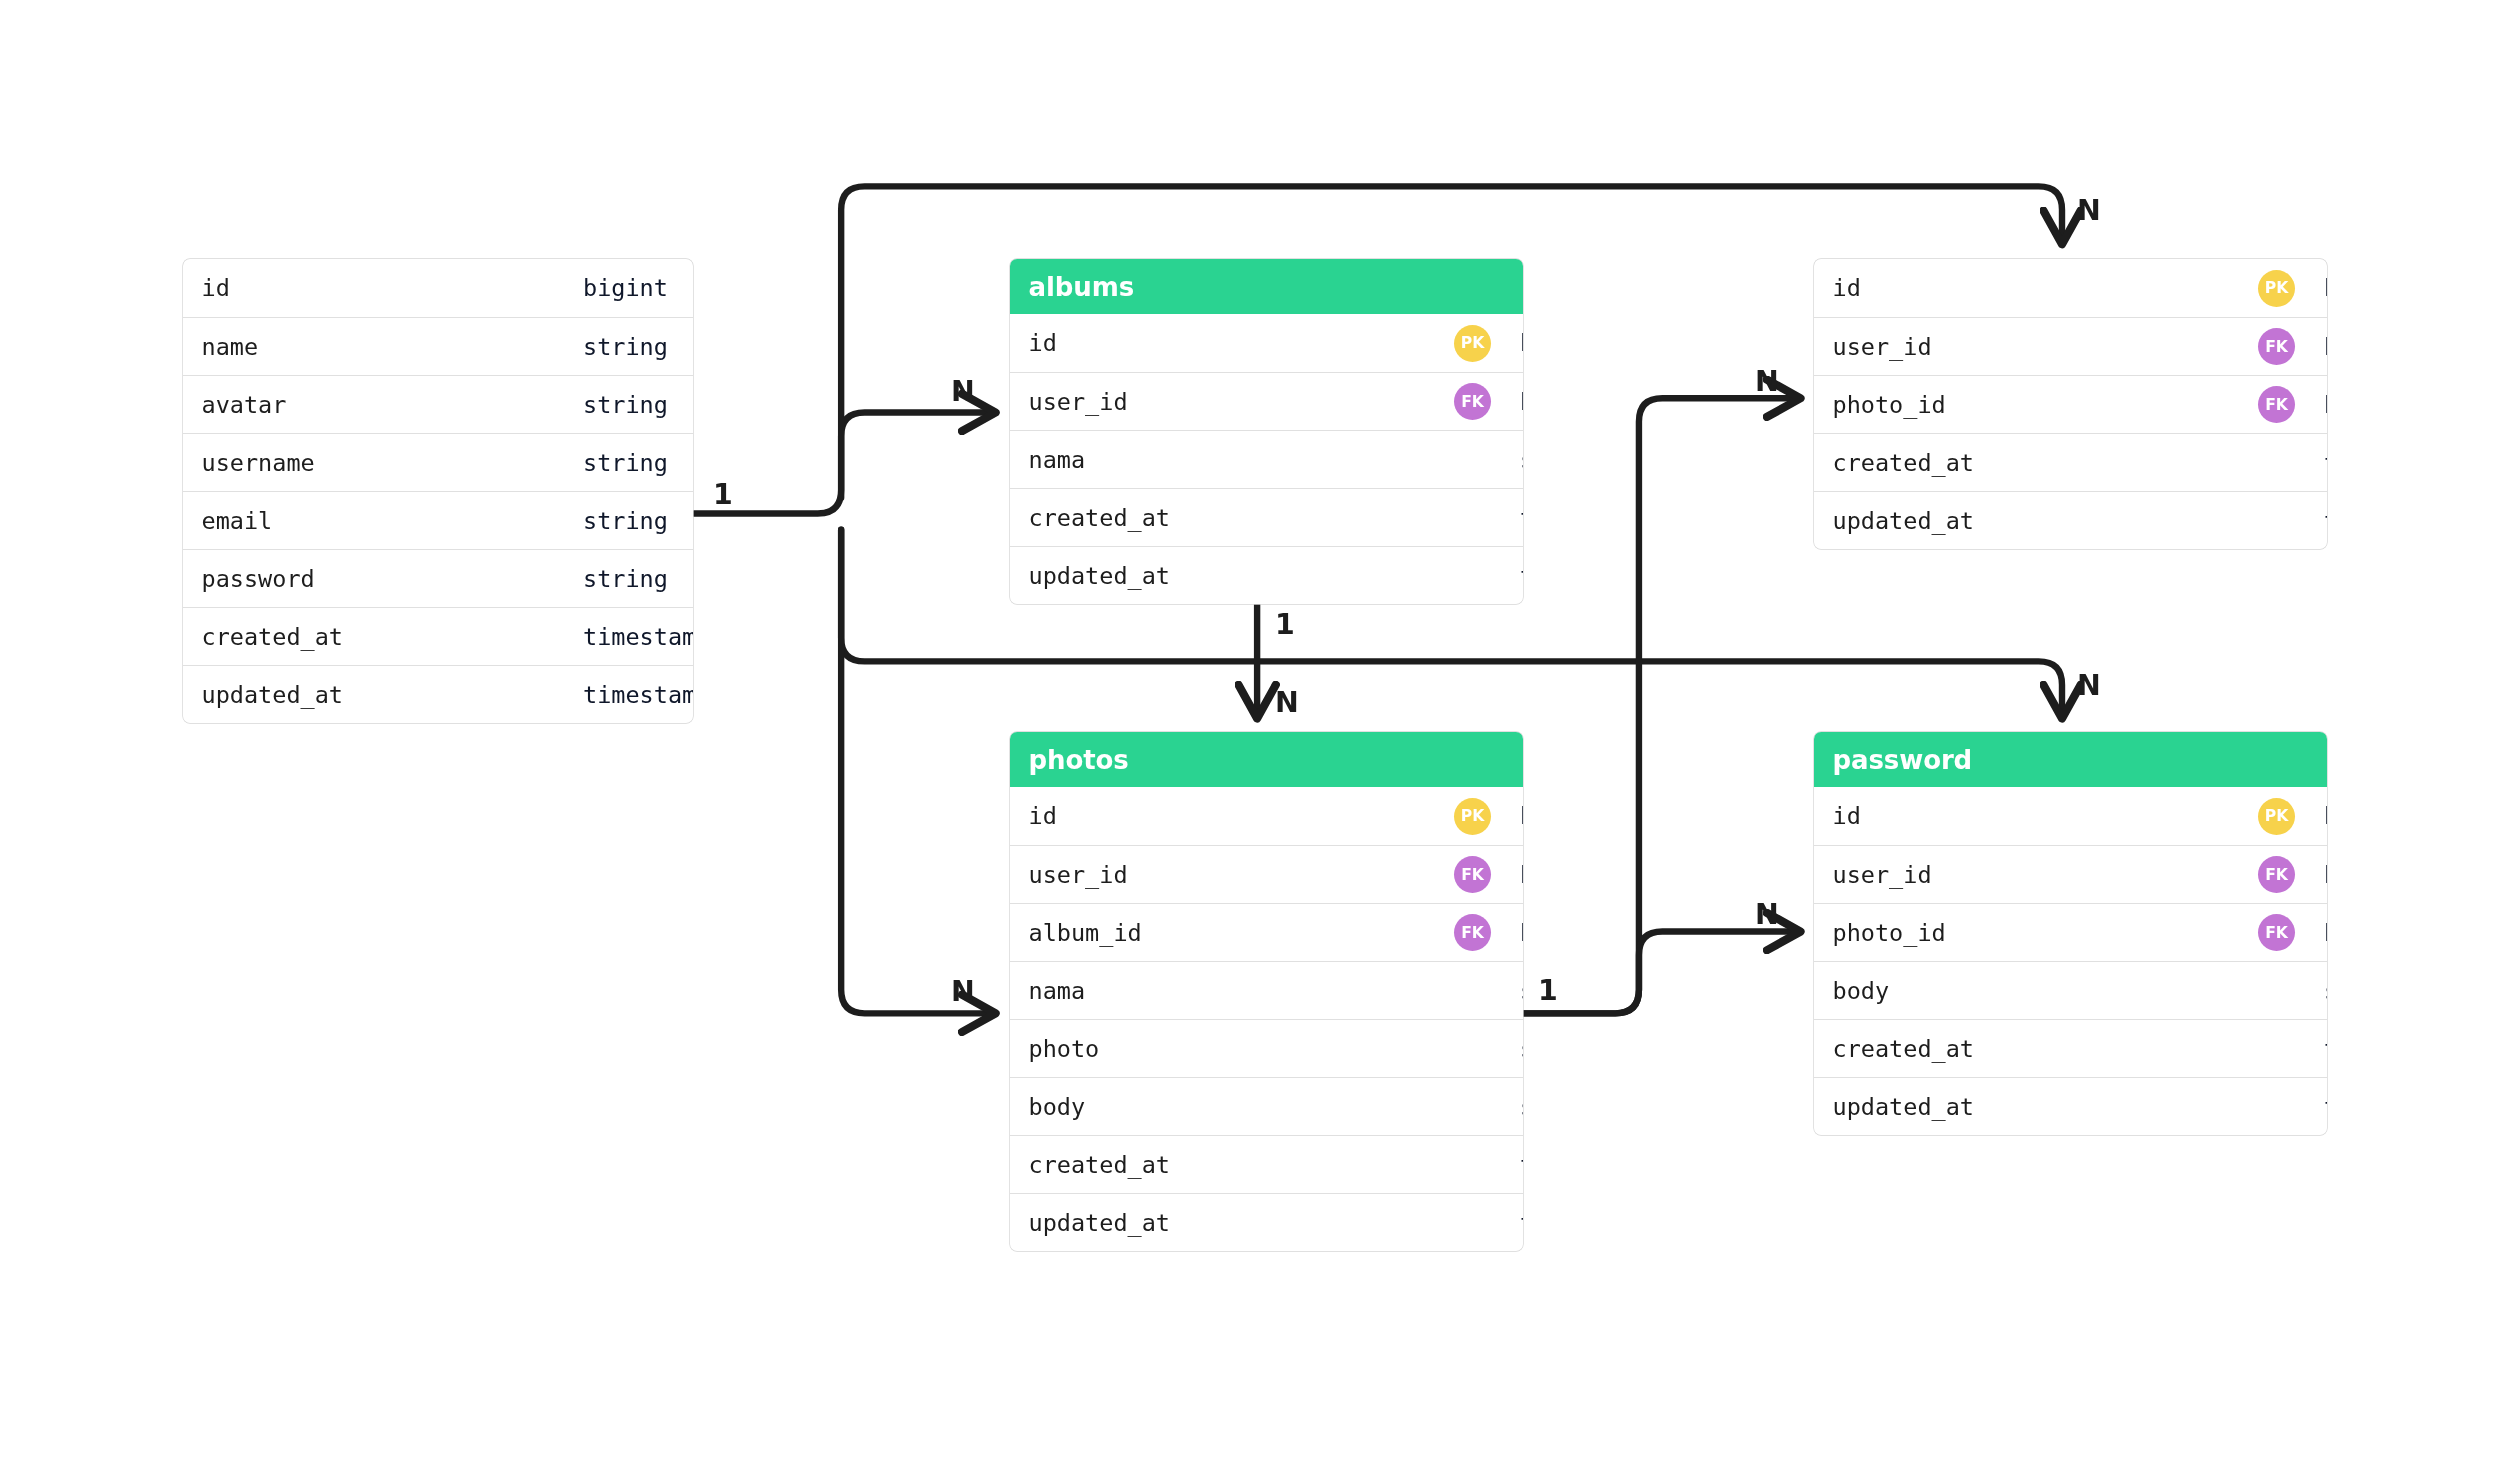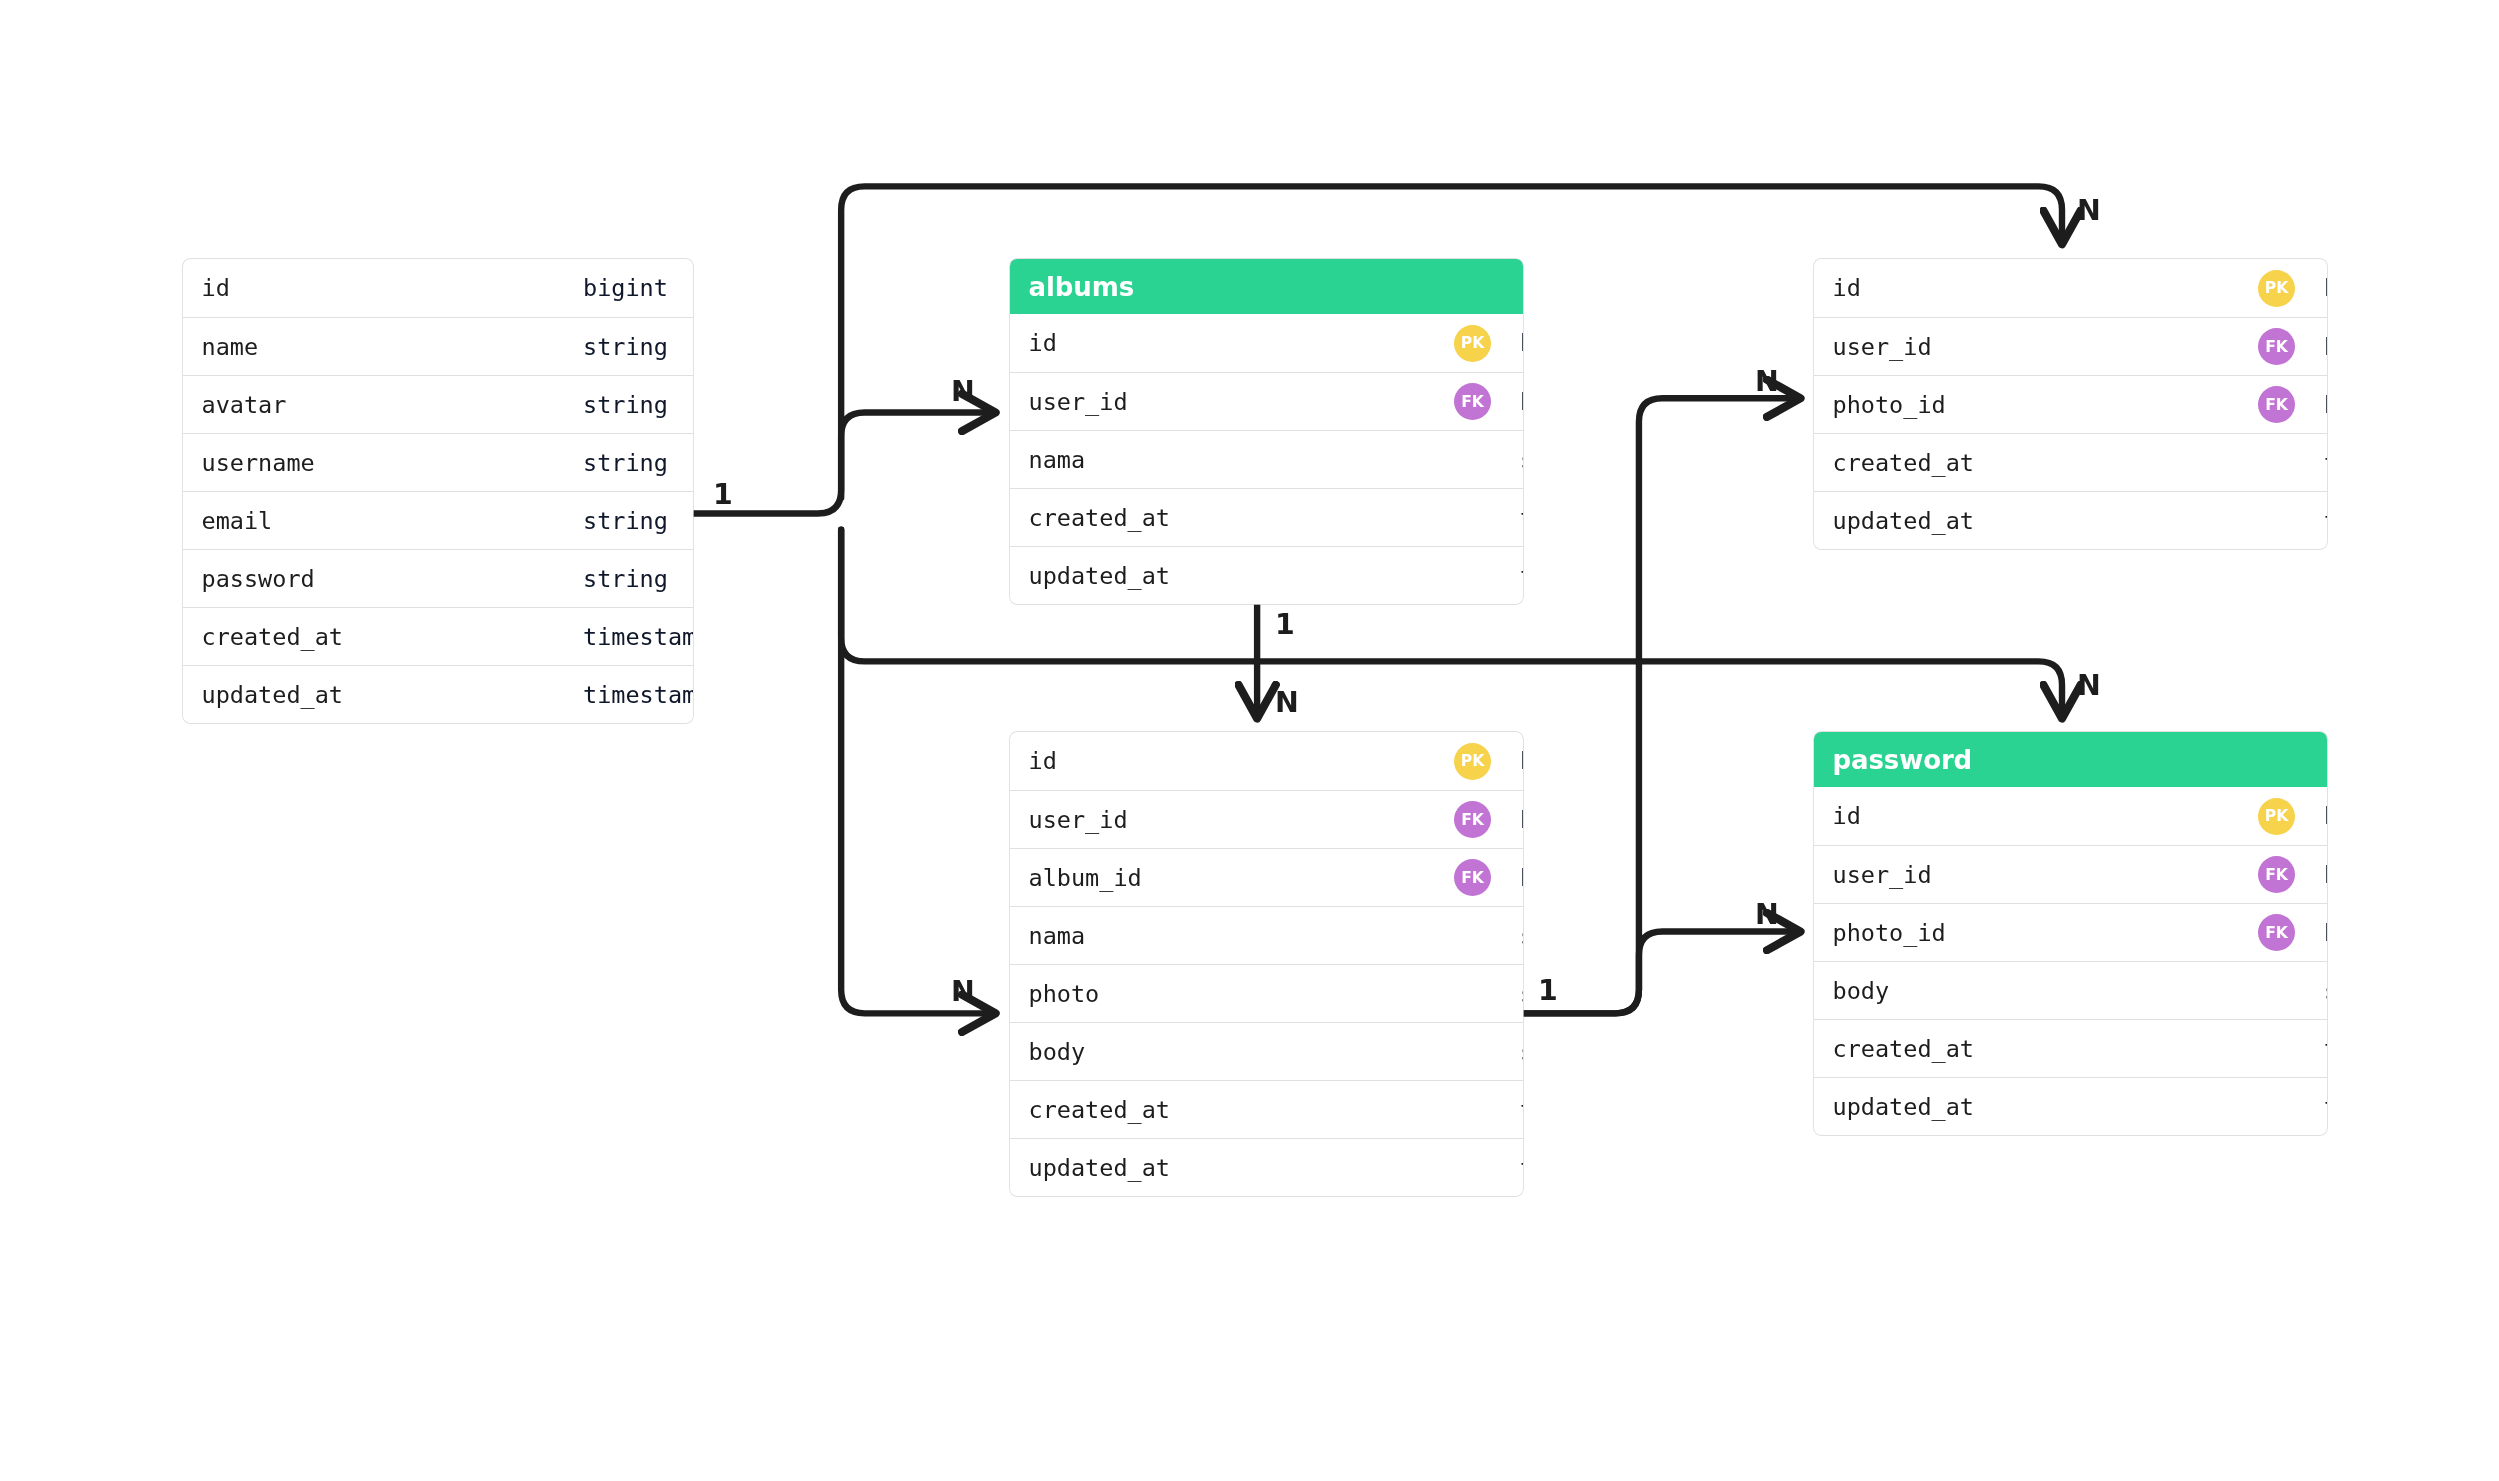--- a/index.html
+++ b/index.html
@@ -183,20 +183,23 @@
           <span class="col-type">timestamp</span>
         </div>
         <div class="row">
           <span class="col-name">updated_at</span>
           <span class="col-type">timestamp</span>
         </div>
       </div>
   </div>
 
   <div class="table-card card-photos">
+    <div class="table-header">
+      <span class="table-title">photos</span>
+    </div>
     <div>
         <div class="row">
           <span class="col-name">id</span>
           <span class="col-type">bigint</span>
           <span class="badge pk">PK</span>
         </div>
         <div class="row">
           <span class="col-name">user_id</span>
           <span class="col-type">bigint</span>
           <span class="badge fk">FK</span>

